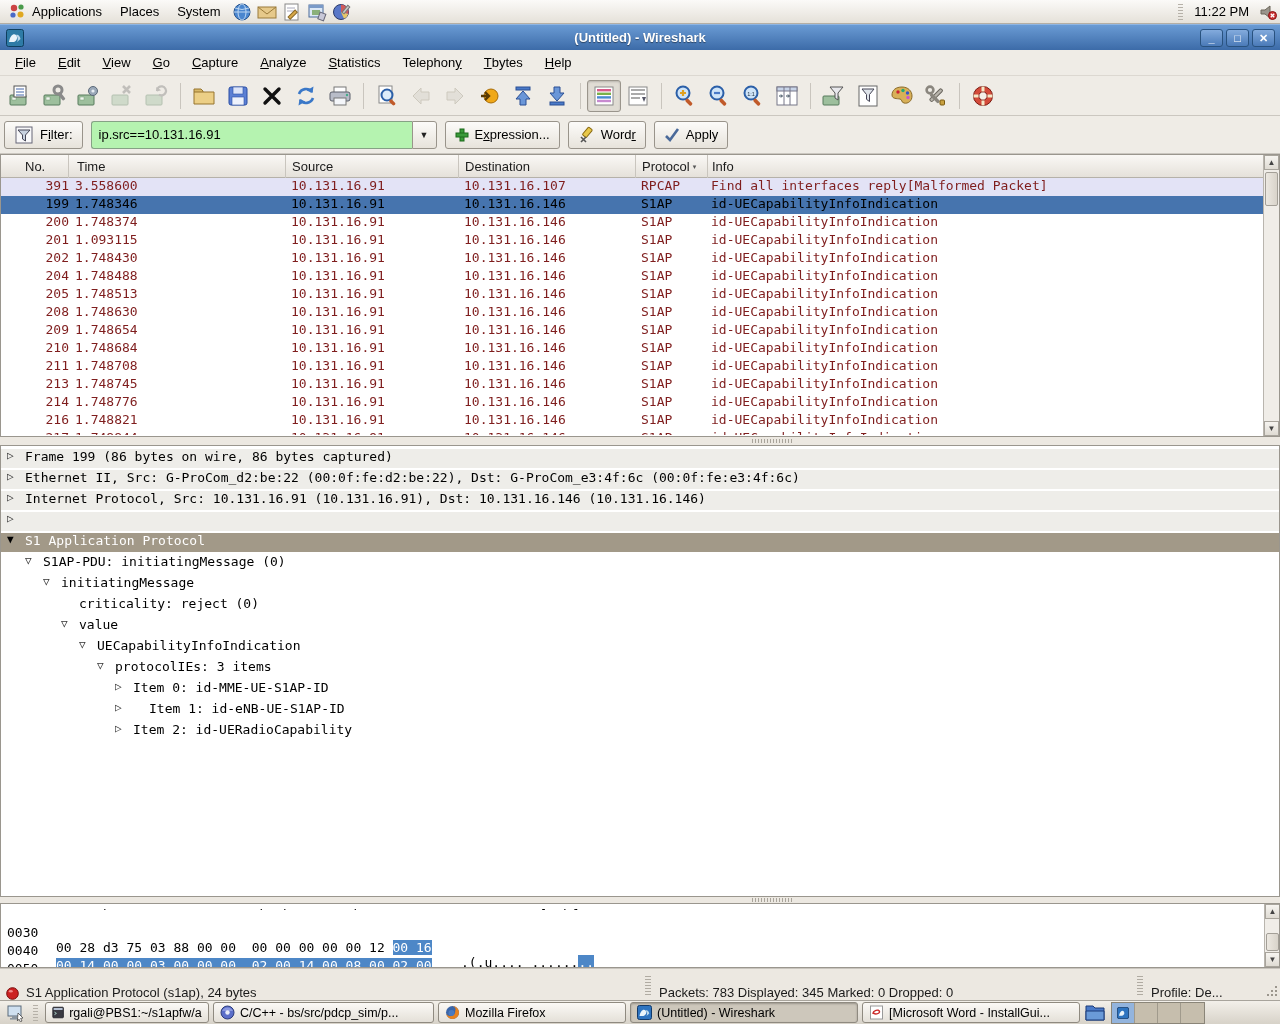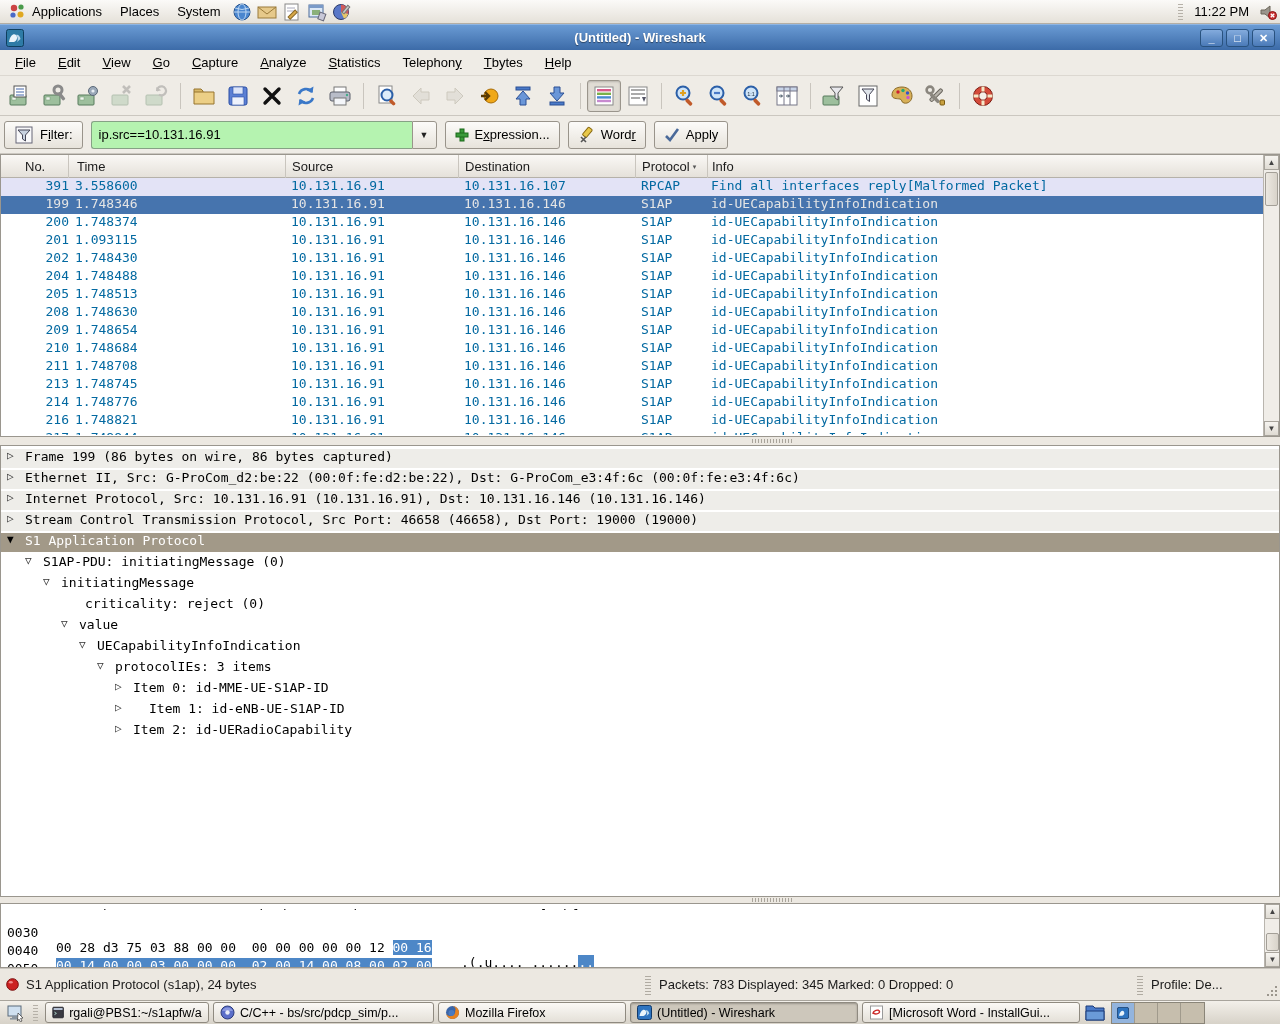--- a/index.html
+++ b/index.html
@@ -58,30 +58,30 @@
   
   #plist{position:absolute;top:154px;left:0;width:1280px;height:283px;background:#fff;
     border:1px solid #9a968e}
   #plist-header{position:absolute;top:0;left:0;right:16px;height:23px;display:flex;
     background:linear-gradient(#faf8f5,#e5e1da);border-bottom:1px solid #b5b1a9;
     font-size:13px;color:#1a1a1a}
   .hcol{height:23px;line-height:22px;border-right:1px solid #c9c5be;overflow:hidden;
     white-space:nowrap;flex:none;display:flex;align-items:center}
   #prows{position:absolute;top:23px;left:0;right:16px;bottom:0;overflow:hidden}
   .prow{display:flex;height:18px;line-height:18px;font:13px "DejaVu Sans Mono",monospace;
-    white-space:pre;color:#0369a1}
+    white-space:pre;color:#7f1d1d}
   .prow>span{overflow:hidden;flex:none}
   .cno{width:68px;text-align:right}
   .ctime{width:217px;padding-left:6px}
   .csrc{width:173px;padding-left:5px}
   .cdst{width:177px;padding-left:5px}
   .cproto{width:72px;padding-left:5px}
   .cinfo{flex:1 1 auto;padding-left:3px}
   .prow.rpcap{background:#e3e3f6}
-  .prow.sel{background:#4674ae;color:#e5e5e5}
+  .prow.sel{background:#4674ae;color:#000000}
   .clip5{height:5px;overflow:hidden}
 
   
   .sb{position:absolute;background:#f0ede8;border-left:1px solid #b9b5ae}
   .sbarrow{position:absolute;left:0;width:15px;height:15px;background:linear-gradient(#f6f4f0,#dfdbd3);
     border:1px solid #a8a49c;color:#444;font-size:8px;display:flex;align-items:center;justify-content:center}
   .sbthumb{position:absolute;left:1px;width:13px;background:linear-gradient(90deg,#ece8e1,#d8d3ca);
     border:1px solid #a39f97;border-radius:2px}
 
   
@@ -104,21 +104,21 @@
     border:1px solid #9a968e;overflow:hidden}
   .hrow{position:relative;height:18px;line-height:18px;font:13px "DejaVu Sans Mono",monospace;white-space:pre}
   .hoff{position:absolute;left:6px}
   .hhex{position:absolute;left:55px}
   .hascii{position:absolute;left:460px}
   .hl{background:#4d87c7;color:#fff}
 
   
   #statusbar{position:absolute;top:968px;left:0;width:1280px;height:32px;background:#ece8e1;
     border-top:1px solid #c9c5be;display:flex;align-items:center;font-size:13px;color:#1a1a1a}
-  .ssec{display:flex;align-items:center;height:100%;overflow:hidden;white-space:nowrap}
+  .ssec{display:flex;align-items:flex-end;height:100%;overflow:hidden;white-space:nowrap}
   .sgrip{width:6px;height:20px;flex:none;
     background:repeating-linear-gradient(0deg,#b0aba2 0 1px,transparent 1px 3px)}
   #resizegrip{position:absolute;right:2px;bottom:3px;width:12px;height:12px;
     background:
       radial-gradient(circle at 10px 2px,#9b968d 1px,transparent 1.4px),
       radial-gradient(circle at 10px 6px,#9b968d 1px,transparent 1.4px),
       radial-gradient(circle at 6px 6px,#9b968d 1px,transparent 1.4px),
       radial-gradient(circle at 10px 10px,#9b968d 1px,transparent 1.4px),
       radial-gradient(circle at 6px 10px,#9b968d 1px,transparent 1.4px),
       radial-gradient(circle at 2px 10px,#9b968d 1px,transparent 1.4px)}
@@ -519,25 +519,25 @@
 
 <div class="splitter" style="top:437px;height:8px">
     <div class="hgrip"></div>
   </div>
 
 <div id="details">
   <div style="height:3px"></div>
   <div class="drow band"><span class="dexp" style="left:6px">▷</span><span class="dtxt" style="left:24px">Frame 199 (86 bytes on wire, 86 bytes captured)</span></div>
   <div class="drow band"><span class="dexp" style="left:6px">▷</span><span class="dtxt" style="left:24px">Ethernet II, Src: G-ProCom_d2:be:22 (00:0f:fe:d2:be:22), Dst: G-ProCom_e3:4f:6c (00:0f:fe:e3:4f:6c)</span></div>
   <div class="drow band"><span class="dexp" style="left:6px">▷</span><span class="dtxt" style="left:24px">Internet Protocol, Src: 10.131.16.91 (10.131.16.91), Dst: 10.131.16.146 (10.131.16.146)</span></div>
-  <div class="drow band"><span class="dexp" style="left:6px">▷</span><span class="dtxt" style="left:24px">Stream Control Transmission Protocol, Src Port: 46658 (46658), Dst Port: 19000 (19000)</span></div>
+  <div class="drow band"><span class="dexp" style="left:6px">▷</span></div>
   <div class="drow dsel"><span class="dexp" style="left:6px">▼</span><span class="dtxt" style="left:24px">S1 Application Protocol</span></div>
   <div class="drow"><span class="dexp" style="left:24px">▽</span><span class="dtxt" style="left:42px">S1AP-PDU: initiatingMessage (0)</span></div>
   <div class="drow"><span class="dexp" style="left:42px">▽</span><span class="dtxt" style="left:60px">initiatingMessage</span></div>
-  <div class="drow"><span class="dtxt" style="left:84px">criticality: reject (0)</span></div>
+  <div class="drow"><span class="dtxt" style="left:78px">criticality: reject (0)</span></div>
   <div class="drow"><span class="dexp" style="left:60px">▽</span><span class="dtxt" style="left:78px">value</span></div>
   <div class="drow"><span class="dexp" style="left:78px">▽</span><span class="dtxt" style="left:96px">UECapabilityInfoIndication</span></div>
   <div class="drow"><span class="dexp" style="left:96px">▽</span><span class="dtxt" style="left:114px">protocolIEs: 3 items</span></div>
   <div class="drow"><span class="dexp" style="left:114px">▷</span><span class="dtxt" style="left:132px">Item 0: id-MME-UE-S1AP-ID</span></div>
   <div class="drow"><span class="dexp" style="left:114px">▷</span><span class="dtxt" style="left:148px">Item 1: id-eNB-UE-S1AP-ID</span></div>
   <div class="drow"><span class="dexp" style="left:114px">▷</span><span class="dtxt" style="left:132px">Item 2: id-UERadioCapability</span></div>
 </div>
 
 <div class="splitter" style="top:897px;height:6px">
     <div class="hgrip" style="top:1px"></div>

